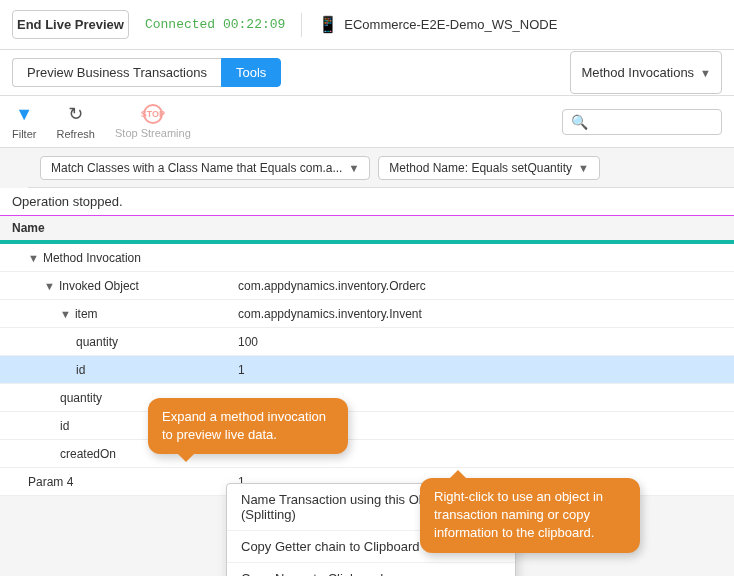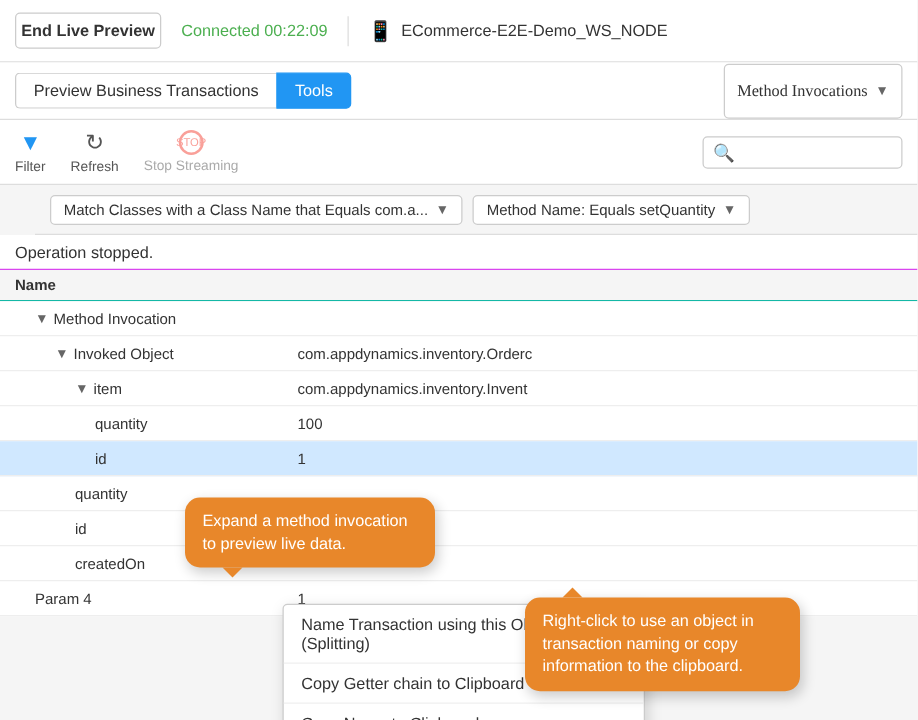--- a/index.html
+++ b/index.html
@@ -8,42 +8,42 @@
     
     .top-bar {
       display: flex; align-items: center; background: #fff; border-bottom: 1px solid #ddd;
       padding: 8px 12px; gap: 16px; height: 50px;
     }
     .end-live-btn {
       background: #fff; border: 1px solid #ccc; border-radius: 4px;
       padding: 6px 4px; font-size: 13px; font-weight: 600; cursor: pointer;
       color: #333;
     }
-    .connected-status { color: #4caf50; font-size: 13px; font-weight: 500; }
+    .connected-status { color: #4caf50; font-size: 13px; font-weight: 500; font-family: Liberation Mono, monospace; }
     .divider-v { width: 1px; height: 24px; background: #ddd; }
     .device-info { display: flex; align-items: center; gap: 6px; font-size: 13px; color: #333; }
     .device-icon { font-size: 16px; color: #555; }
 
     
     .second-bar {
       display: flex; align-items: center; background: #fff; border-bottom: 1px solid #ddd;
       padding: 6px 12px; gap: 0; height: 46px;
     }
     .tab-preview {
       border: 1px solid #ccc; border-radius: 4px 0 0 4px; padding: 6px 14px;
       font-size: 13px; cursor: pointer; background: #fff; color: #333; border-right: none;
     }
     .tab-tools {
       background: #2196f3; color: #fff; border: 1px solid #2196f3;
       border-radius: 0 4px 4px 0; padding: 6px 14px; font-size: 13px; cursor: pointer;
     }
     .method-dropdown {
       margin-left: auto; display: flex; align-items: center; gap: 6px;
       border: 1px solid #ccc; border-radius: 4px; padding: 13px 10px;
-      background: #fff; cursor: pointer; font-size: 13px; color: #333; font-family: Liberation Serif, serif;
+      background: #fff; cursor: pointer; font-size: 13px; color: #333;
     }
     .dropdown-arrow { color: #666; font-size: 11px; }
 
     
     .toolbar {
       display: flex; align-items: center; background: #fff; border-bottom: 1px solid #ddd;
       padding: 6px 12px; gap: 20px; height: 52px;
     }
     .toolbar-item {
       display: flex; flex-direction: column; align-items: center; gap: 3px;
@@ -77,21 +77,21 @@
     
     .main-content { background: #fff; position: relative; }
     .operation-stopped {
       padding: 6px 12px; font-size: 13px; color: #333;
       border-bottom: 1px solid #d946ef; background: #fff;
     }
 
     
     .table-header {
       padding: 5px 12px; font-size: 12px; font-weight: 600; color: #333;
-      background: #f5f5f5; border-bottom: 1px solid #14b8a6;
+      background: #f5f5f5; border-bottom: 4px solid #14b8a6;
     }
 
     
     .tree-table { width: 100%; background: #fff; }
     .tree-row {
       display: flex; align-items: center; border-bottom: 1px solid #eee;
       min-height: 28px; padding: 3px 0;
     }
     .tree-row.highlighted { background: #d0e8ff; }
     .tree-row .name-cell {
@@ -135,21 +135,21 @@
     .tooltip2 { left: 420px; top: 290px; width: 220px; }
     .tooltip2::after {
       top: -16px; left: 30px;
       border-bottom-color: #e8872a;
     }
 
     
     .stop-icon {
       width: 20px; height: 20px; border-radius: 50%; border: 2px solid #f44336;
       display: flex; align-items: center; justify-content: center;
-      font-size: 9px; color: #f44336; font-weight: normal;
+      font-size: 9px; color: #f44336; font-weight: bold;
     }
 
     
     .refresh-icon { font-size: 18px; color: #555; }
   </style>
 </head>
 <body>
 
 <div class="top-bar">
   <button class="end-live-btn">End Live Preview</button>

